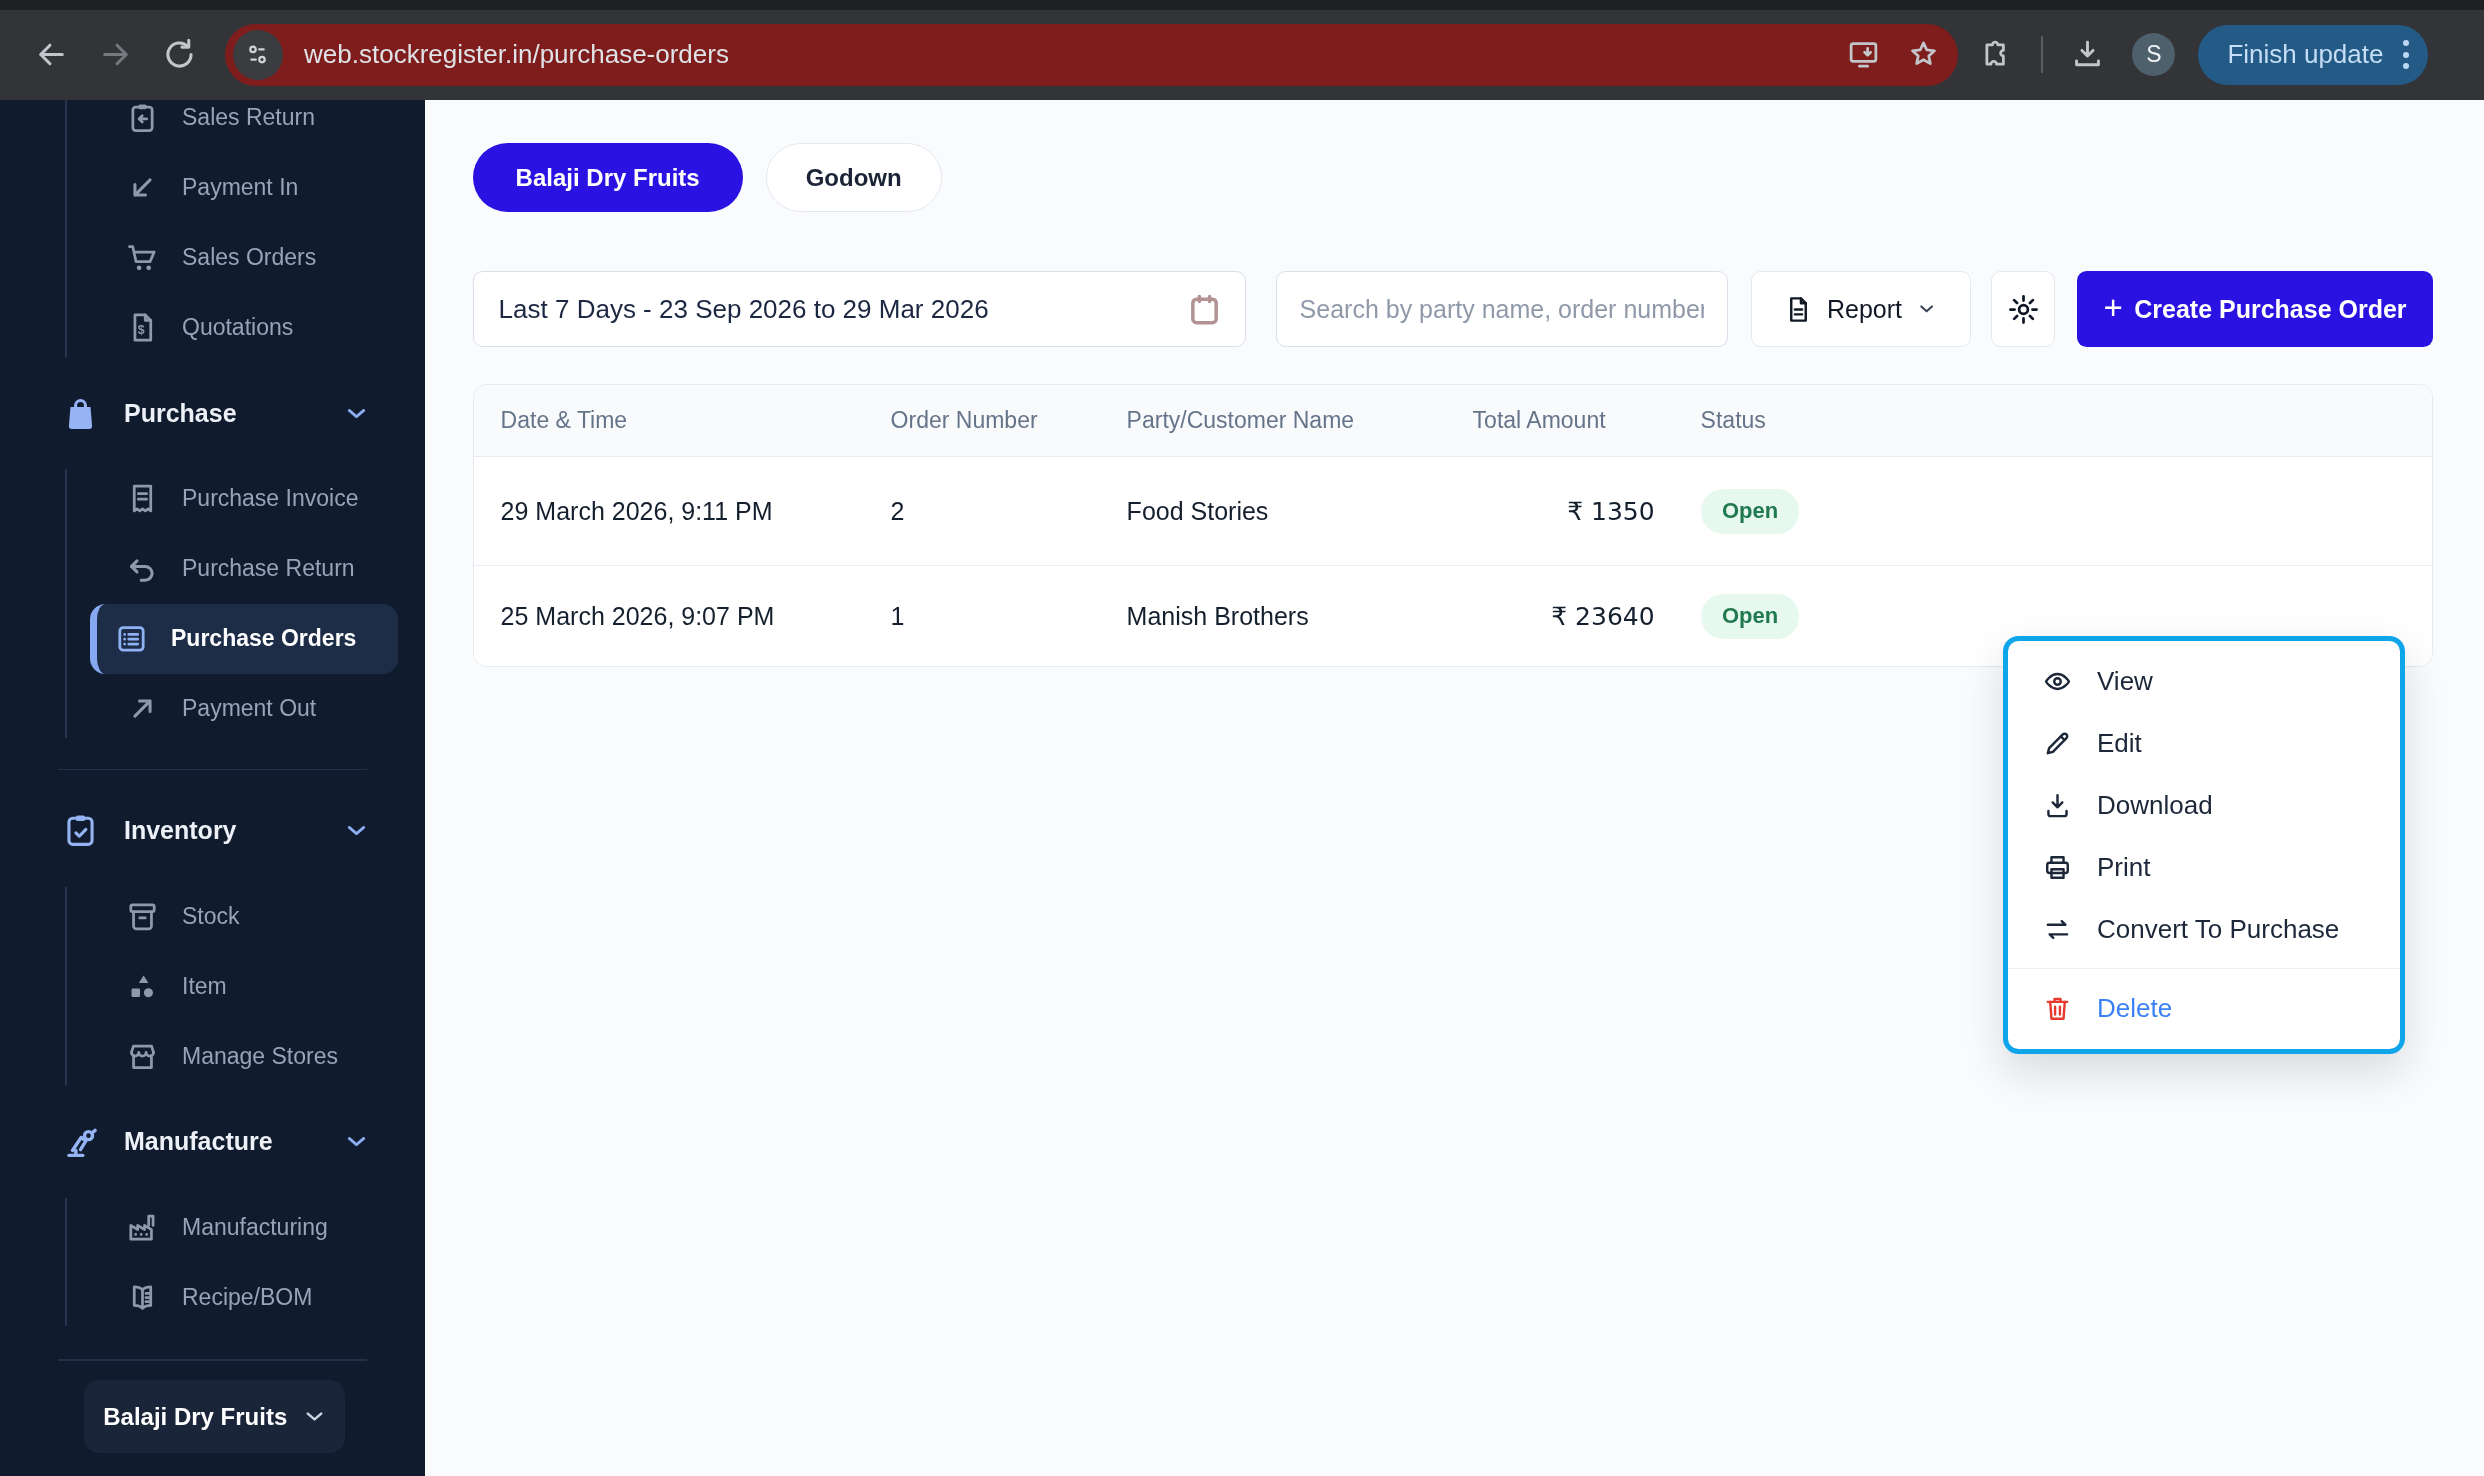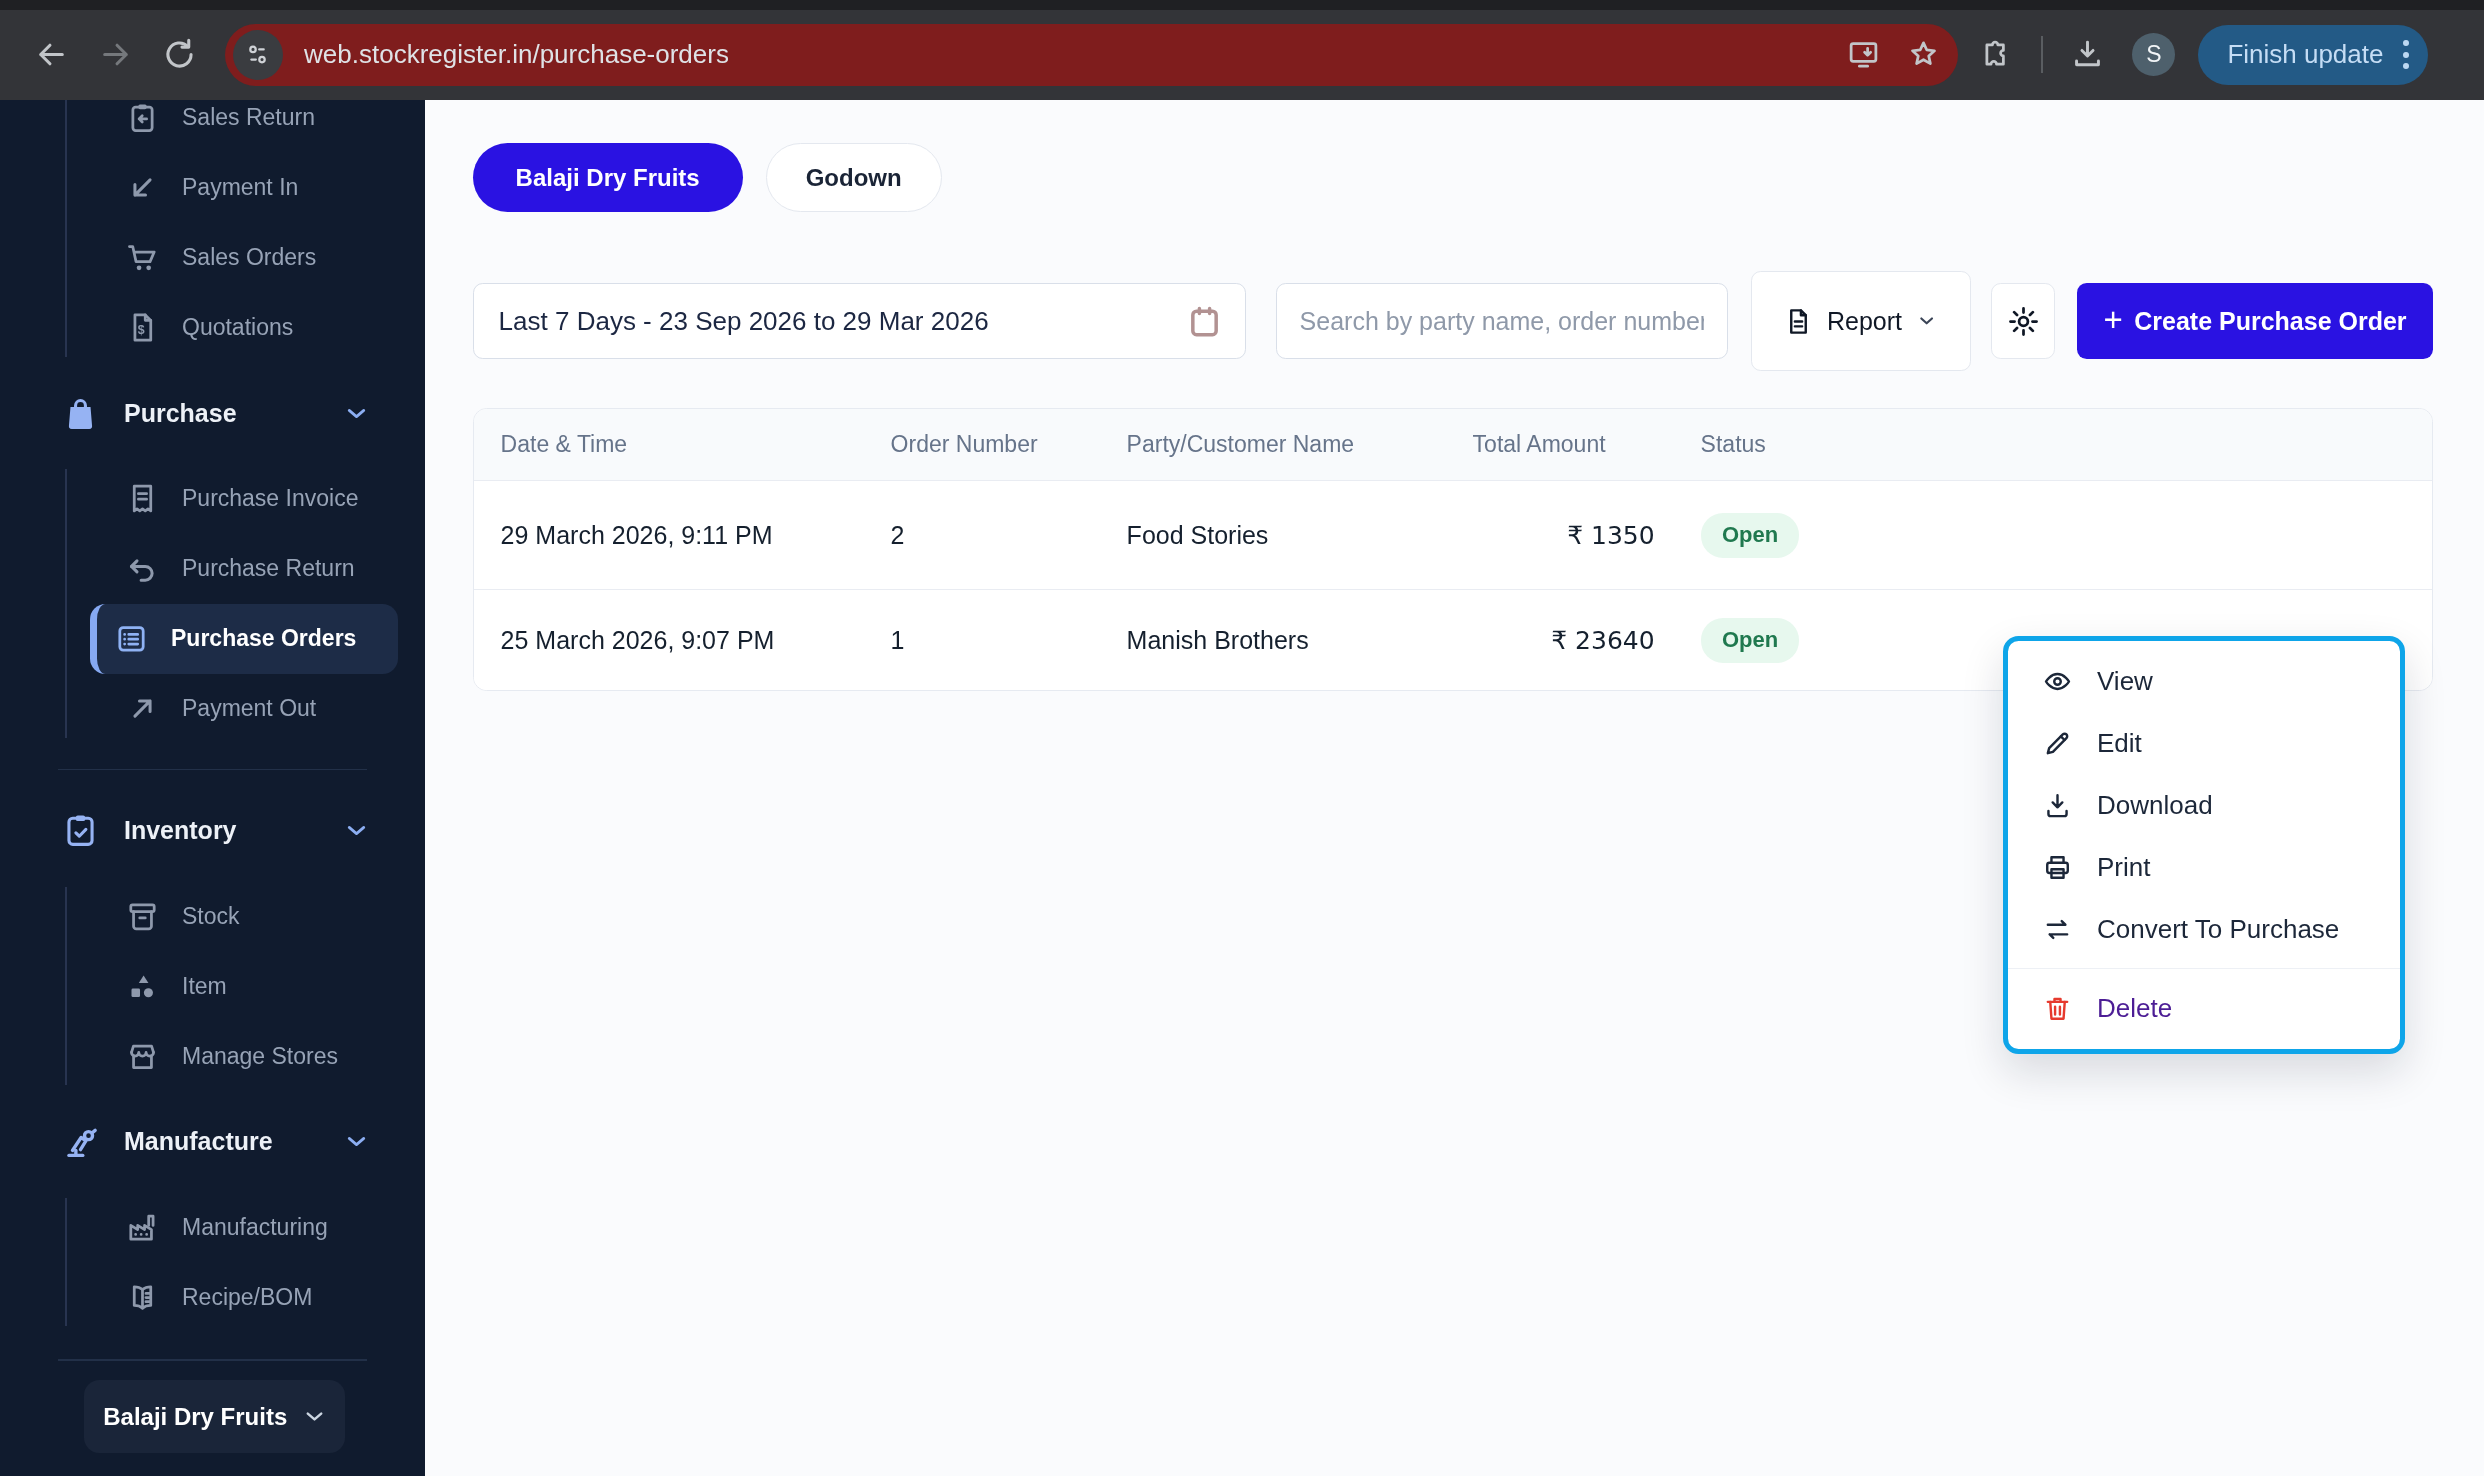--- a/index.html
+++ b/index.html
@@ -65,21 +65,21 @@
   .tab.plain { background:#ffffff; color:#1a2436; border:1.9px solid #e4e8ef; padding:0 39px; }
 
   .filters { margin-top:59px; display:flex; align-items:center; }
   .date-input { width:773px; height:76px; background:#fff; border:1.9px solid #d9dfe9; border-radius:9.7px;
     display:flex; align-items:center; padding:0 23px 0 25px; gap:15.5px; cursor:pointer; }
   .date-input .txt { font-size:26px; color:#1c2742; flex:1 1 auto; white-space:nowrap; overflow:hidden; }
   .date-input .cal { width:35px; height:35px; color:#b29292; flex:0 0 auto; }
   .search-input { margin-left:30px; width:452px; height:76px; background:#fff; border:1.9px solid #d9dfe9;
     border-radius:9.7px; font-size:25px; color:#1c2742; padding:0 23px; outline:none; }
   .search-input::placeholder { color:#8f99a9; }
-  .report-btn { margin-left:23px; width:220px; height:100px; background:#fff; border:1.9px solid #e4e8ef;
+  .report-btn { margin-left:23px; width:220px; height:76px; background:#fff; border:1.9px solid #e4e8ef;
     border-radius:9.7px; display:flex; align-items:center; justify-content:center; gap:13.6px;
     font-size:25px; color:#101826; cursor:pointer; }
   .report-btn .ic { width:29px; height:29px; color:#101826; }
   .report-btn .chev { width:21.3px; height:21.3px; color:#3a4456; }
   .gear-btn { margin-left:20.4px; width:64px; height:76px; background:#fff; border:1.9px solid #e4e8ef;
     border-radius:9.7px; display:flex; align-items:center; justify-content:center; color:#101826; cursor:pointer; }
   .gear-btn .ic { width:33px; height:33px; }
   .create-btn { margin-left:22px; width:356px; height:76px; background:#2a12e2; border:none; border-radius:9.7px;
     display:flex; align-items:center; justify-content:center; gap:11.6px; color:#ffffff;
     font-size:25px; font-weight:700; cursor:pointer; }
@@ -98,21 +98,21 @@
     background:#e7f8ee; color:#20794f; font-size:22px; font-weight:700; justify-self:start; margin-left:0; }
   .status-cell { padding-left:0; }
 
   
   .ctx-menu { position:absolute; left:2003px; top:636px; width:402px; background:#ffffff;
     border:5px solid #0ea5e9; border-radius:15.5px; box-shadow:0 17.5px 43px rgba(15,23,42,.14);
     padding:9.7px 0 9.7px 0; z-index:10; }
   .ctx-item { height:62px; display:flex; align-items:center; padding:0 35px; gap:25px;
     font-size:26px; color:#1c2739; cursor:pointer; }
   .ctx-item .ic { width:29px; height:29px; color:#1c2739; flex:0 0 auto; }
-  .ctx-item.danger { color:#4c1d95; }
+  .ctx-item.danger { color:#3b82f6; }
   .ctx-item.danger .ic { color:#e63a2e; }
   .ctx-div { height:1px; background:#edf0f5; margin:7.8px 0; }
 </style>
 </head>
 <body>
 
 <div class="browser">
   <div class="browser-topstrip"></div>
   <div class="toolbar">
     <div class="nav-ico">

